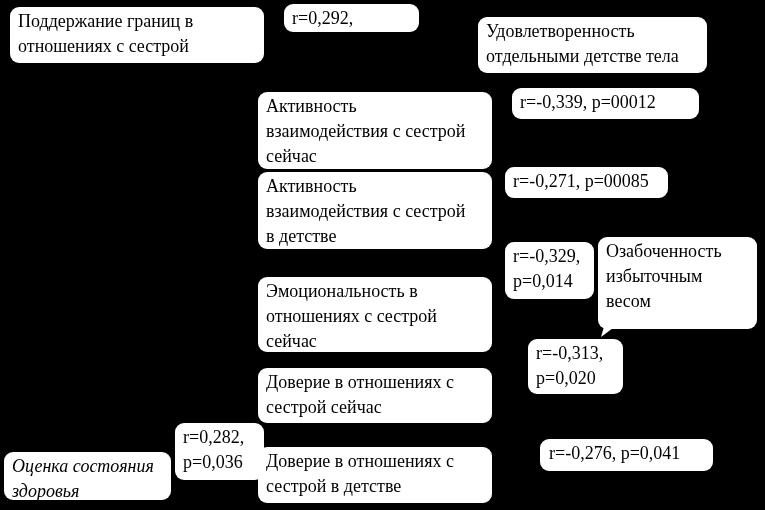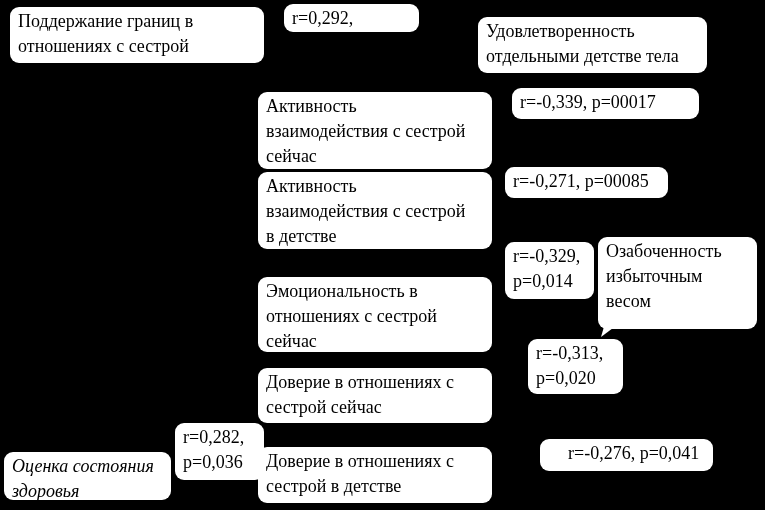--- a/index.html
+++ b/index.html
@@ -41,21 +41,21 @@
     width: 36px; height: 27px;
     background: #ffffff;
     clip-path: polygon(0 100%, 22% 0, 100% 0);
   }
   
   .r-boundaries-body       { left: 284px; top: 4px;   width: 135px; height: 28px; }
   .r-interaction-now       { left: 512px; top: 88px;  width: 187px; height: 31px; }
   .r-interaction-childhood { left: 505px; top: 167px; width: 163px; height: 31px; }
   .r-emotionality          { left: 505px; top: 242px; width: 89px;  height: 57px; }
   .r-trust-now             { left: 528px; top: 339px; width: 95px;  height: 55px; }
-  .r-trust-childhood       { left: 540px; top: 439px; width: 173px; height: 32px; padding-left: 28px; }
+  .r-trust-childhood       { left: 540px; top: 439px; width: 173px; height: 32px; padding-left: 9px; }
   .r-health-trust          { left: 175px; top: 423px; width: 89px;  height: 57px; padding-left: 8px; }
 </style>
 </head>
 <body>
 
 <div class="node n-boundaries">Поддержание границ в
 отношениях с сестрой</div>
 <div class="node n-health">Оценка состояния
 здоровья</div>
 
@@ -74,21 +74,21 @@
 сестрой в детстве</div>
 
 <div class="node n-body-satisfaction">Удовлетворенность
 отдельными детстве тела</div>
 <div class="node n-overweight">Озабоченность
 избыточным
 весом</div>
 <div class="callout-tail"></div>
 
 <div class="node r-boundaries-body">r=0,292, p=0,031</div>
-<div class="node r-interaction-now">r=-0,339, p=00017</div>
+<div class="node r-interaction-now">r=-0,339, p=00012</div>
 <div class="node r-interaction-childhood">r=-0,271, p=00085</div>
 <div class="node r-emotionality">r=-0,329,
 p=0,014</div>
 <div class="node r-trust-now">r=-0,313,
 p=0,020</div>
 <div class="node r-trust-childhood">r=-0,276, p=0,041</div>
 <div class="node r-health-trust">r=0,282,
 p=0,036</div>
 
 </body></html>

